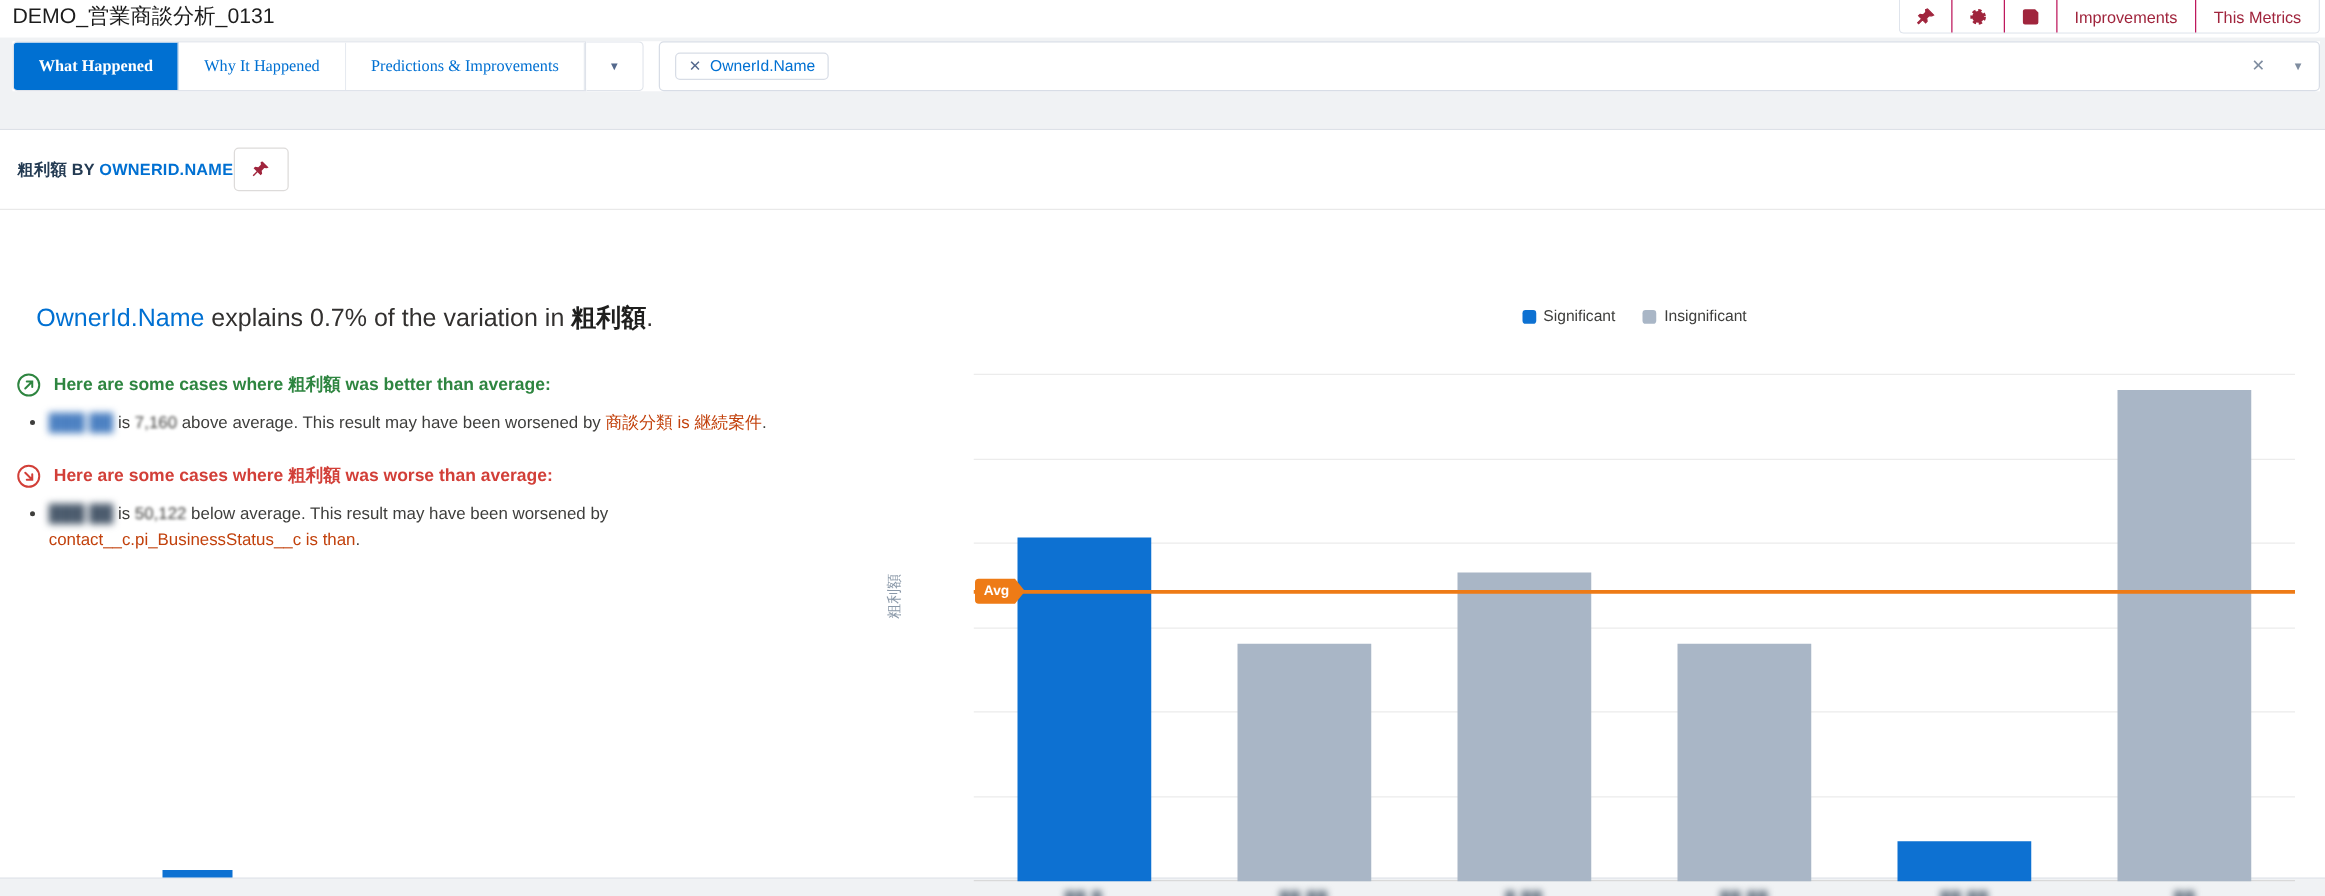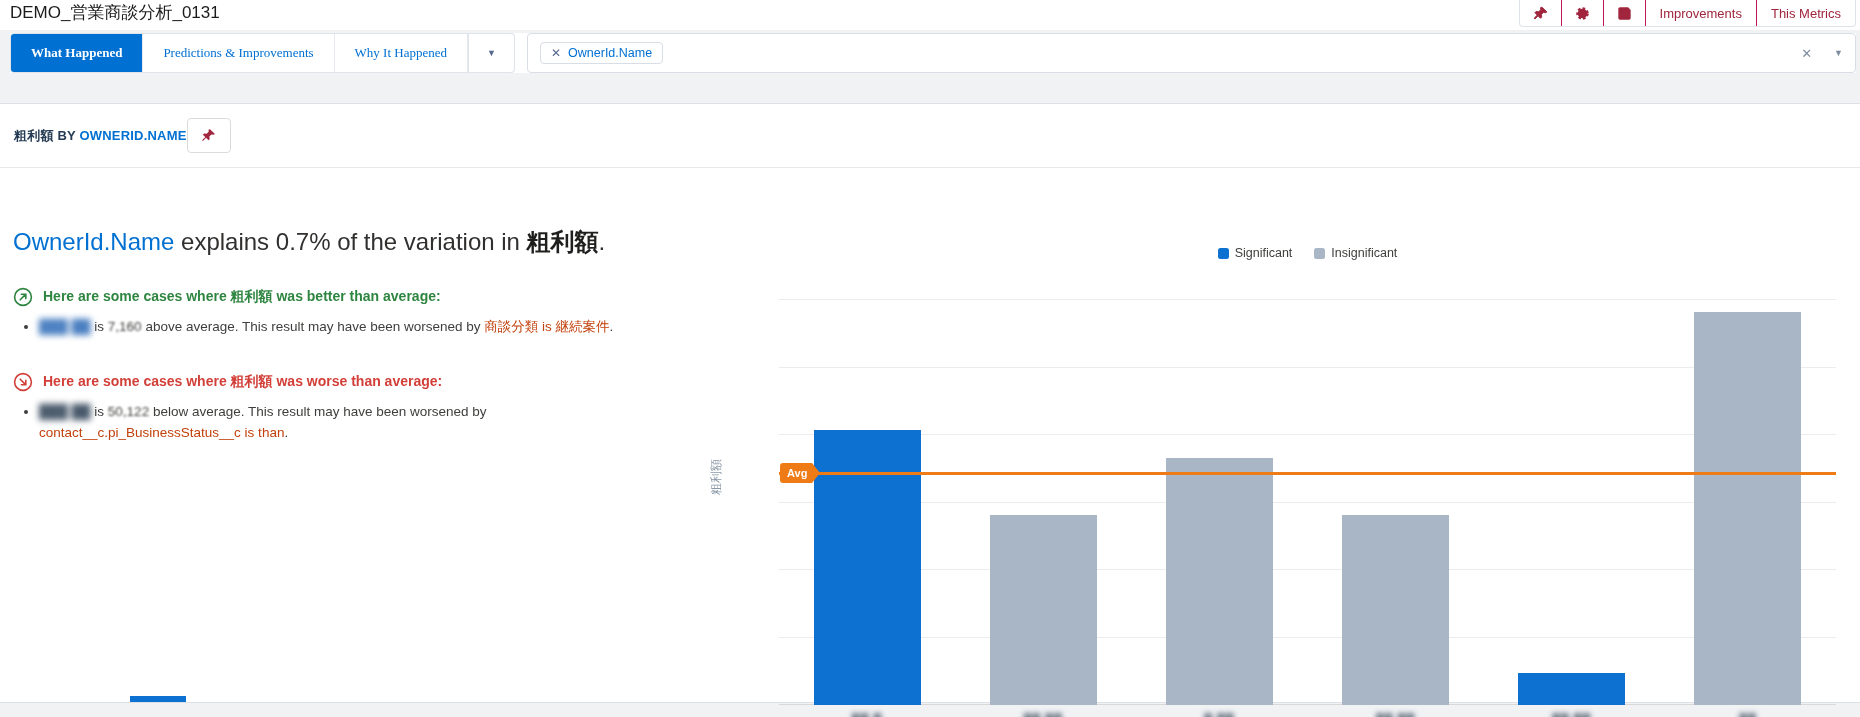--- a/index.html
+++ b/index.html
@@ -41,26 +41,26 @@
   .card-header{height:64px;display:flex;align-items:center;
     padding:0 14px;border-bottom:1px solid #e9e9e9;box-sizing:border-box;}
   .card-title{font-size:13px;font-weight:700;color:#243b53;letter-spacing:.2px;}
   .card-title .fld{color:#0070d2;cursor:pointer;}
   .card-pin{width:44px;height:35px;border:1px solid #dddbda;border-radius:4px;background:#fff;
     display:flex;align-items:center;justify-content:center;cursor:pointer;}
   .card-pin svg{width:15px;height:15px;fill:#a0253d;}
   .card-body{position:relative;height:calc(100% - 64px);}
   
   .insight-text{position:absolute;left:13px;top:58px;width:655px;}
-  .headline{font-size:24px;font-weight:400;color:#32302f;margin:0;line-height:1.3;}
+  .headline{font-size:20px;font-weight:400;color:#32302f;margin:16px;line-height:1.3;}
   .headline .hl-field{color:#0070d2;font-weight:500;}
   .headline .hl-metric{font-weight:700;color:#1f1f1e;}
   .case-heading{display:flex;align-items:center;gap:10px;font-size:14px;font-weight:700;margin-top:30px;}
   .case-heading.good{color:#2e8540;}
-  .case-heading.bad{color:#d23f38;margin-top:34px;}
+  .case-heading.bad{color:#d23f38;margin-top:22px;}
   .case-heading svg{width:20px;height:20px;flex:0 0 auto;}
   .case-list{margin:10px 0 0 0;padding-left:26px;font-size:13.5px;color:#3e3e3c;line-height:1.55;}
   .case-list li{margin-bottom:4px;}
   .factor-link{color:#c2410c;text-decoration:none;cursor:pointer;}
   .name-blob-blue{color:#4a7fc1;}
   .name-blob-dark{color:#49596b;}
   .blurred{filter:blur(3px);}
   .blur-mid{filter:blur(2.4px);}
   .amount{filter:blur(1.1px);}
   
@@ -110,22 +110,22 @@
       </svg>
     </button>
     <button>Improvements</button>
     <button>This Metrics</button>
   </div>
 </header>
 
 <div class="toolbar-row">
   <div class="tabs">
       <div class="tab active">What Happened</div>
+      <div class="tab">Why It Happened</div>
       <div class="tab">Predictions &amp; Improvements</div>
-      <div class="tab">Why It Happened</div>
     </div>
   <button class="tab-caret">
     <span>▼</span>
   </button>
   <div class="filter-bar">
     <div class="chip">
       <span class="chip-x">✕</span>
       <span>OwnerId.Name</span>
     </div>
     <div class="filter-right">

